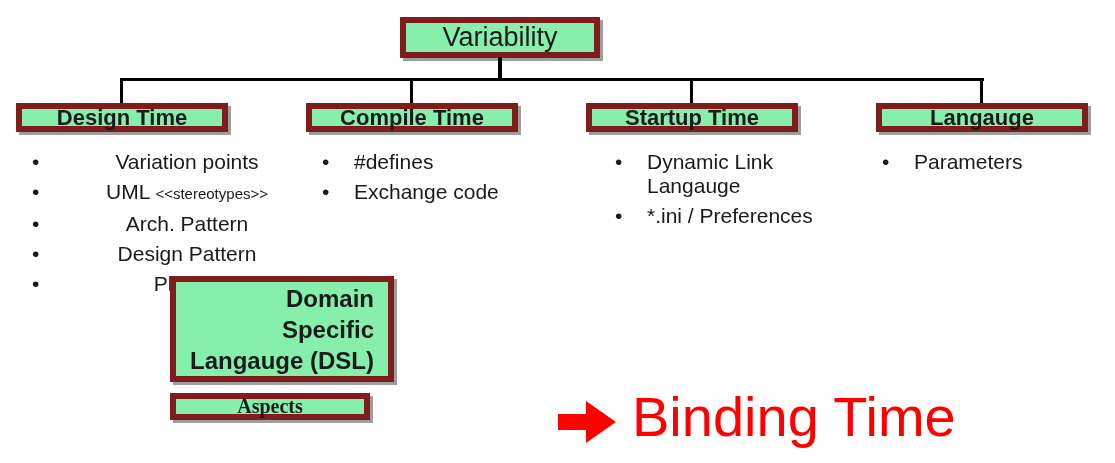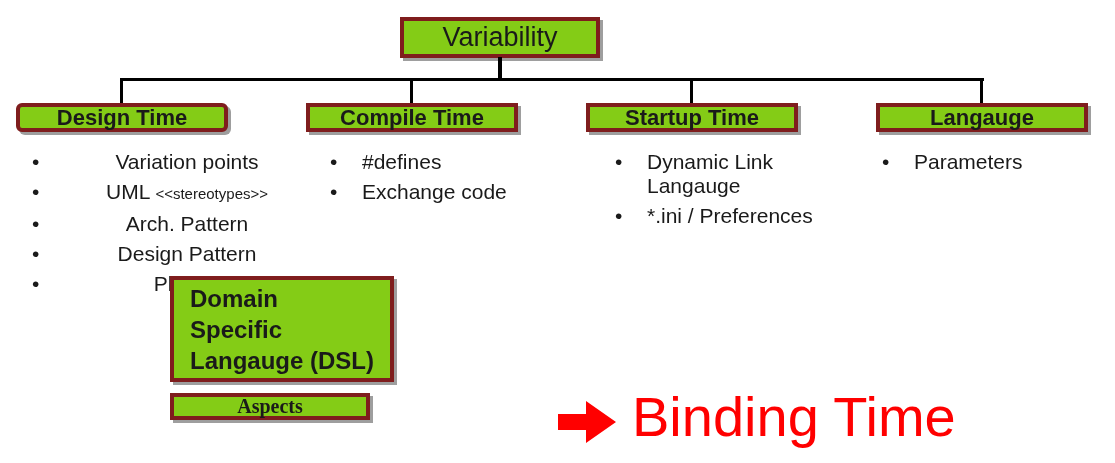--- a/index.html
+++ b/index.html
@@ -9,38 +9,38 @@
     height: 463px;
     background: #ffffff;
     overflow: hidden;
     font-family: "Liberation Sans", sans-serif;
     color: #1a1a1a;
   }
 
   
   .gbox {
     position: absolute;
-    background: #84cc16;
-    border: 4px solid #7f1d1d;
+    background: #86efac;
+    border: 6px solid #7f1d1d;
     box-shadow: 3px 3px 0 #9e9e9e;
     box-sizing: border-box;
     display: flex;
     align-items: center;
     justify-content: center;
-    text-align: left;
+    text-align: right;
   }
   .root-box {
     left: 400px; top: 17px; width: 200px; height: 41px;
     font-size: 27px; font-weight: 400;
   }
   .head-box {
     top: 103px; width: 212px; height: 29px;
     font-size: 22px; font-weight: 700;
   }
-  #head-0 { left: 16px; border-radius: 6px; }
+  #head-0 { left: 16px; }
   #head-1 { left: 306px; }
   #head-2 { left: 586px; }
   #head-3 { left: 876px; }
 
   .dsl-box {
     left: 170px; top: 276px; width: 224px; height: 106px;
     font-size: 24px; font-weight: 700; line-height: 31px;
     white-space: pre-line;
   }
   .aspects-box {
@@ -61,21 +61,21 @@
   
   ul.blist {
     position: absolute;
     top: 150px;
     margin: 0; padding: 0;
     list-style: none;
     font-size: 21px;
     line-height: 24px;
   }
   #list-0 { left: 30px;  width: 280px; text-align: center; }
-  #list-1 { left: 328px; width: 250px; }
+  #list-1 { left: 320px; width: 250px; }
   #list-2 { left: 613px; width: 240px; }
   #list-3 { left: 880px; width: 220px; }
   ul.blist li {
     position: relative;
     padding-left: 34px;
     margin: 0 0 6px 0;
     white-space: pre-line;
   }
   ul.blist li::before {
     content: "\2022";

